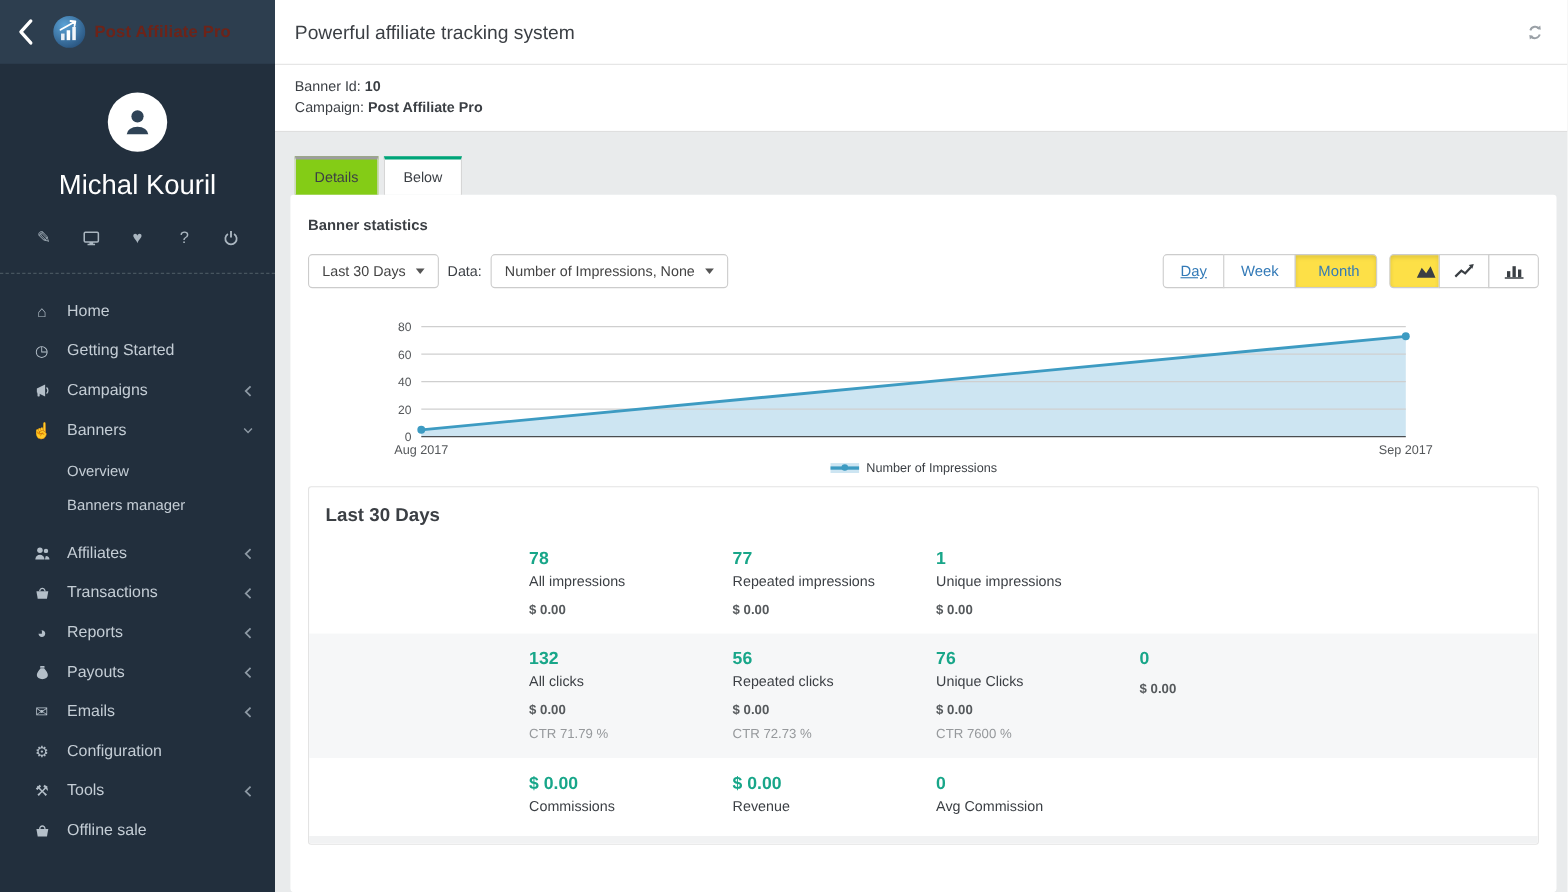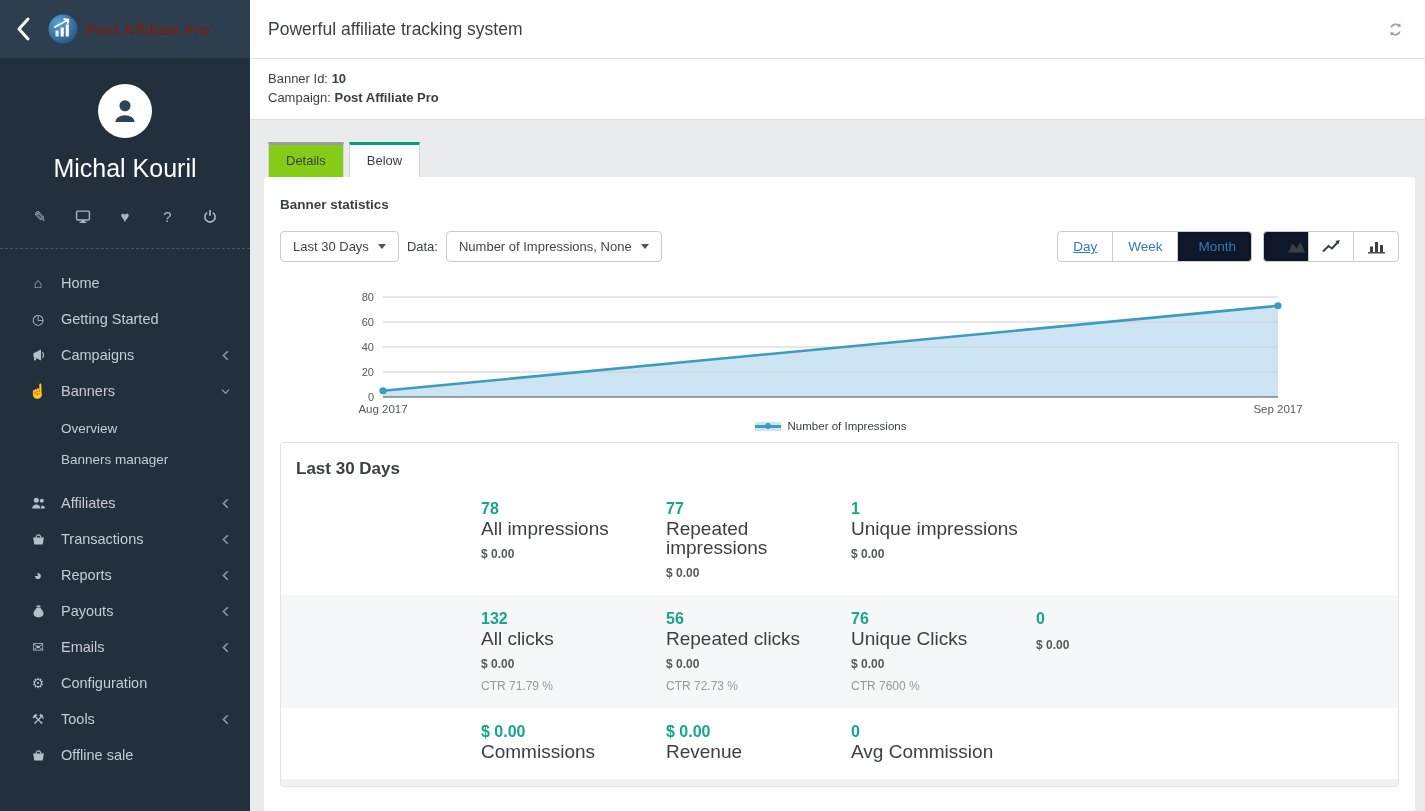--- a/index.html
+++ b/index.html
@@ -50,37 +50,37 @@
 
   .controls { display:flex; align-items:center; margin-top:19px; }
   .dd { border:1px solid #ccc; border-radius:4px; background:#fff; padding:7px 12px; font-size:13px; color:#444; display:inline-flex; align-items:center; gap:9px; cursor:pointer; }
   .caret { width:0; height:0; border-left:4px solid transparent; border-right:4px solid transparent; border-top:5px solid #555; }
   .data-label { margin:0 8px; font-size:13px; }
   .right-controls { margin-left:auto; display:flex; gap:11px; }
   .btn-group { display:flex; }
   .btn { border:1px solid #ccc; background:#fff; padding:7px 15px; font-size:13.5px; color:#337ab7; cursor:pointer; margin-left:-1px; }
   .btn:first-child { border-radius:4px 0 0 4px; margin-left:0;text-decoration:underline; }
   .btn:last-child { border-radius:0 4px 4px 0; }
-  .btn.active { background:#0f172a; box-shadow:inset 0 2px 4px rgba(0,0,0,.12);padding-left:20px; }
+  .btn.active { background:#fde047; box-shadow:inset 0 2px 4px rgba(0,0,0,.12);padding-left:20px; }
   .icon-btn { width:46px; display:flex; align-items:center; justify-content:center; color:#3a3f44; padding:7px 0; }
   .icon-btn svg { width:19px; height:15px; display:block; }
 
   .chart-wrap { margin-top:24px; }
   .chart-wrap svg { display:block; }
   .legend { width:895px; margin-left:103px; text-align:center; font-size:11.5px; color:#3b3f44; margin-top:2px; }
   .lg-swatch { display:inline-block; width:26px; height:9px; background:#cde5f2; position:relative; vertical-align:middle; margin-right:7px; }
   .lg-line { position:absolute; left:0; right:0; top:3px; height:2.5px; background:#3d9bc2; }
   .lg-dot { position:absolute; left:10px; top:1px; width:6px; height:6px; border-radius:50%; background:#3d9bc2; }
 
   .stats-card { margin-top:10px; border:1px solid #e3e3e3; border-radius:3px; overflow:hidden; padding-top:16px; }
   .stats-title { font-size:17px; font-weight:bold; color:#3b3f44; padding-left:15px; margin-bottom:6px; }
   .stat-row { display:grid; grid-template-columns:200px 185px 185px 185px 1fr; padding:13px 0 15px; }
   .stat-row.shaded { background:#f6f7f8; }
   .stat-value { font-size:16px; font-weight:bold; color:#18a689; line-height:21px; }
-  .stat-label { font-size:19px; color:#3b3f44; line-height:19px; }
+  .stat-label { font-size:13px; color:#3b3f44; line-height:19px; }
   .stat-money { font-size:12px; font-weight:bold; color:#55595c; margin-top:9px; line-height:14px; }
   .stat-ctr { font-size:12px; color:#96999c; margin-top:8px; line-height:14px; }
   .next-band { height:7px; background:#f1f2f3; margin-top:3px; }
 </style>
 </head>
 <body>
 
 <aside class="sidebar">
   <div class="sidebar-top">
     <span class="back-btn">

